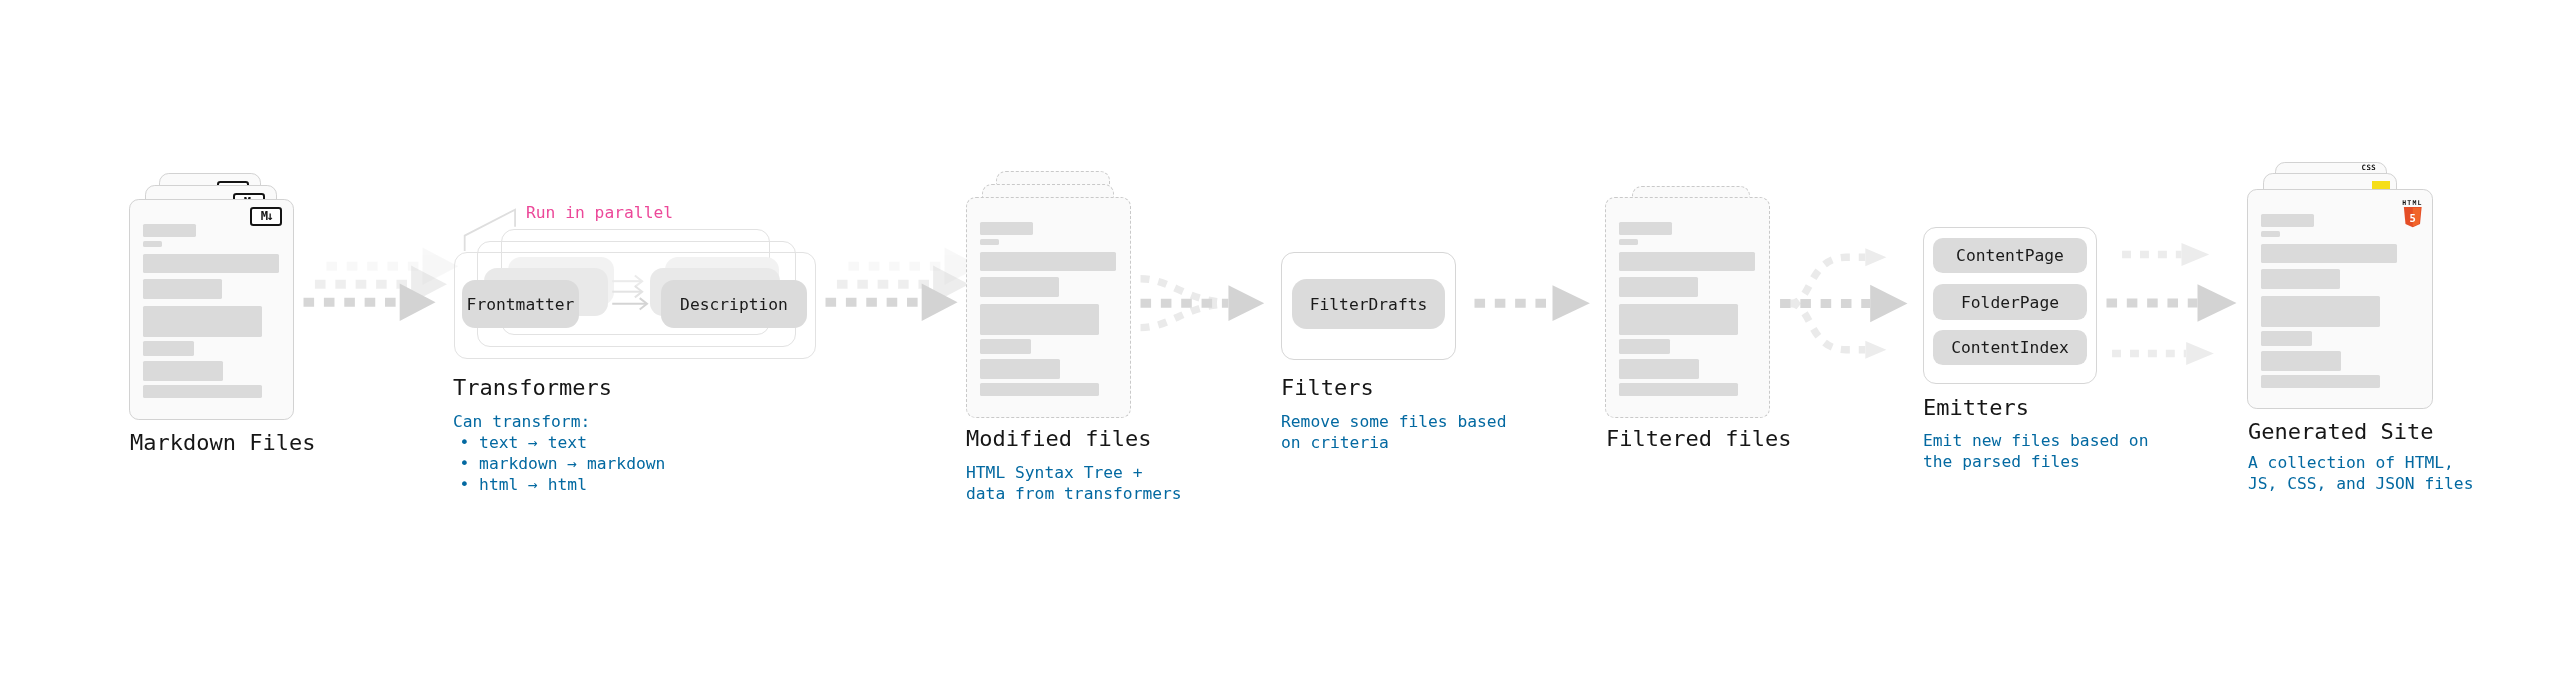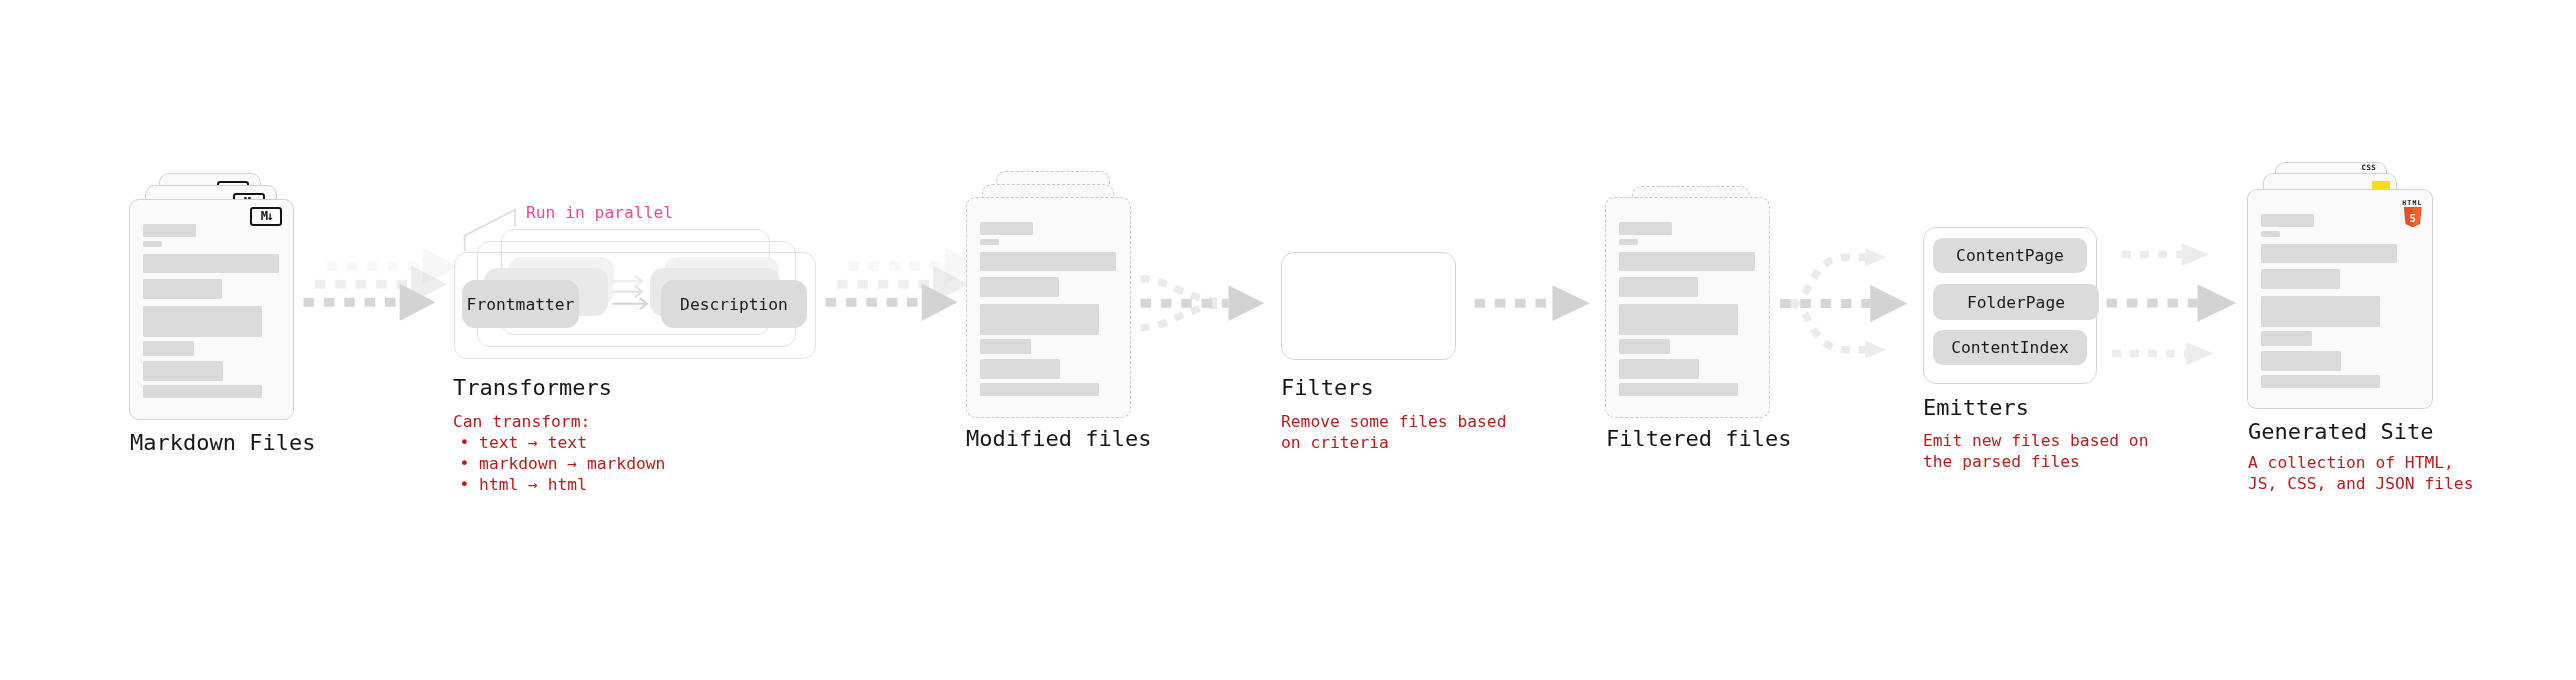--- a/index.html
+++ b/index.html
@@ -45,21 +45,21 @@
     position:absolute; background:#dbdbdb; border-radius:13px;
     display:flex; align-items:center; justify-content:center;
     font-size:16.3px; color:#1a1a1a; white-space:nowrap;
   }
   .pill.ghost1 { background:#e9e9e9; }
   .pill.ghost2 { background:#f2f2f2; }
   .pill.small  { border-radius:9.8px; }
 
   
   .stage-title { position:absolute; font-size:22px; line-height:26px; color:#161616; white-space:nowrap; }
-  .stage-desc  { position:absolute; font-size:16.3px; line-height:21px; color:#b91c1c; white-space:nowrap; }
+  .stage-desc  { position:absolute; font-size:16.3px; line-height:21px; color:#0369a1; white-space:nowrap; }
   .stage-desc .indent { padding-left:6.5px; }
   .note-label  { position:absolute; font-size:16.3px; color:#ec4899; white-space:nowrap; }
 </style>
 </head>
 <body>
 
 <div class="canvas">
 
   <div class="file-card" style="left:159px;top:173px;width:102px;height:195px">
     <span class="md-badge">M↓</span>
@@ -156,29 +156,36 @@
     <i class="bar b1"></i>
     <i class="bar b2"></i>
     <i class="bar b3"></i>
     <i class="bar b4"></i>
     <i class="bar b5"></i>
     <i class="bar b6"></i>
     <i class="bar b7"></i>
     <i class="bar b8"></i>
   </div>
   <div class="stage-title" style="left:966px;top:426px">Modified files</div>
+  <div class="stage-desc" style="left:966px;top:462px">
+    <div>HTML Syntax Tree +</div>
+    <div>data from transformers</div>
+  </div>
 
   <svg class="arrow" style="left:1134px;top:268px" width="140" height="72" viewBox="0 0 172 88">
     <path d="M8,13 C42,13 60,36 102,41" fill="none" stroke="#eaeaea" stroke-width="9" stroke-dasharray="11 11"></path>
     <path d="M8,73 C42,73 60,50 102,45" fill="none" stroke="#eaeaea" stroke-width="9" stroke-dasharray="11 11"></path>
     <line x1="8" y1="43" x2="116" y2="43" stroke="#d6d6d6" stroke-width="11" stroke-dasharray="13 12"></line>
     <polygon points="116,21 160,43 116,65" fill="#d3d3d3"></polygon>
   </svg>
 
   <div class="panel" style="left:1281px;top:252px;width:175px;height:108px"></div>
+  <div class="pill" style="left:1292px;top:279px;width:153px;height:50px;border-radius:14.6px">
+    <span>FilterDrafts</span>
+  </div>
   <div class="stage-title" style="left:1281px;top:375px">Filters</div>
   <div class="stage-desc" style="left:1281px;top:411px">
     <div>Remove some files based</div>
     <div>on criteria</div>
   </div>
 
   <svg class="arrow" style="left:1468px;top:268px" width="130" height="72" viewBox="0 0 160 88">
     <line x1="8" y1="43" x2="104" y2="43" stroke="#d6d6d6" stroke-width="11" stroke-dasharray="13 12"></line>
     <polygon points="104,21 150,43 104,65" fill="#d3d3d3"></polygon>
   </svg>
@@ -202,21 +209,21 @@
     <path d="M18,73 C44,73 40,130 86,130 L110,130" fill="none" stroke="#eaeaea" stroke-width="9" stroke-dasharray="11 11"></path>
     <polygon points="110,119 136,130 110,141" fill="#ececec"></polygon>
     <line x1="5" y1="73" x2="116" y2="73" stroke="#d6d6d6" stroke-width="11" stroke-dasharray="13 12"></line>
     <polygon points="116,50 162,73 116,96" fill="#d3d3d3"></polygon>
   </svg>
 
   <div class="panel" style="left:1923px;top:227px;width:174px;height:157px"></div>
   <div class="pill small" style="left:1933px;top:238px;width:154px;height:35px">
     <span>ContentPage</span>
   </div>
-  <div class="pill small" style="left:1933px;top:284px;width:166px;height:36px">
+  <div class="pill small" style="left:1933px;top:284px;width:154px;height:36px">
     <span>FolderPage</span>
   </div>
   <div class="pill small" style="left:1933px;top:330px;width:154px;height:35px">
     <span>ContentIndex</span>
   </div>
   <div class="stage-title" style="left:1923px;top:395px">Emitters</div>
   <div class="stage-desc" style="left:1923px;top:430px">
     <div>Emit new files based on</div>
     <div>the parsed files</div>
   </div>

